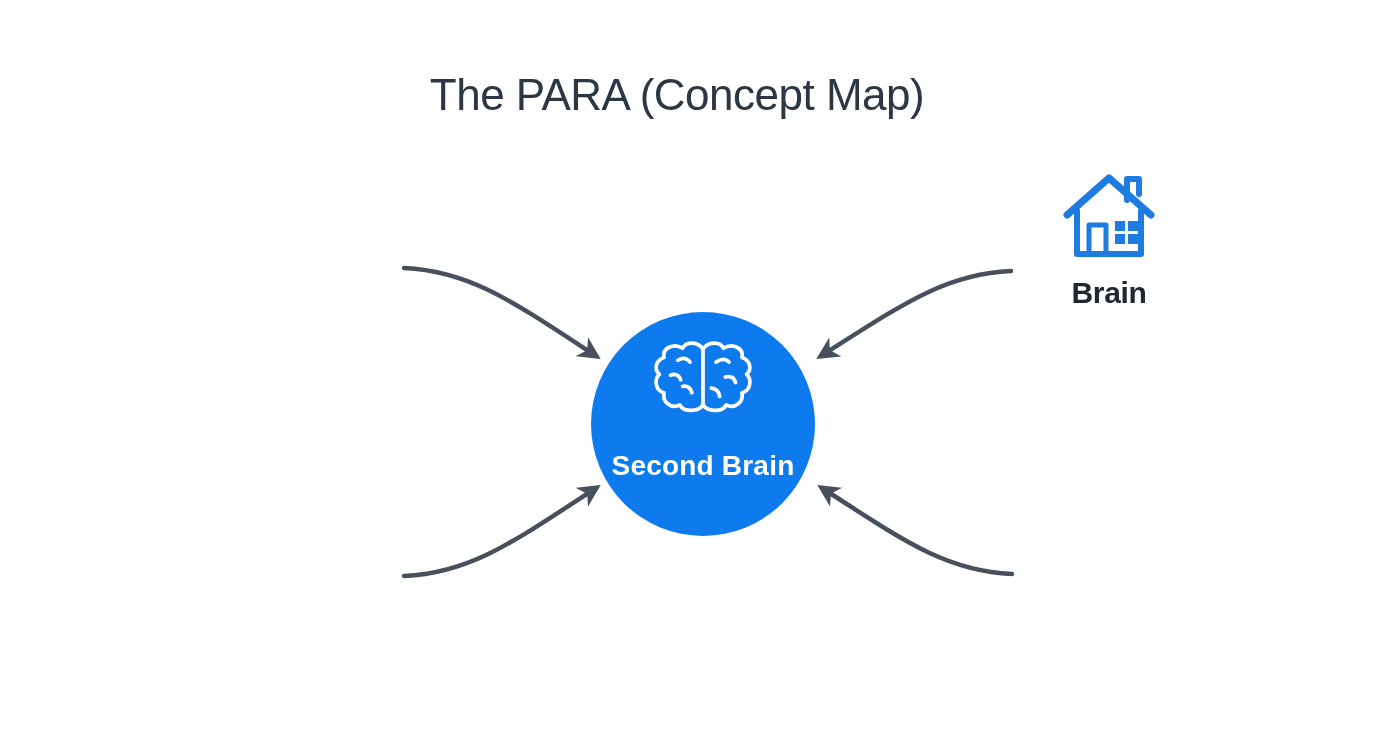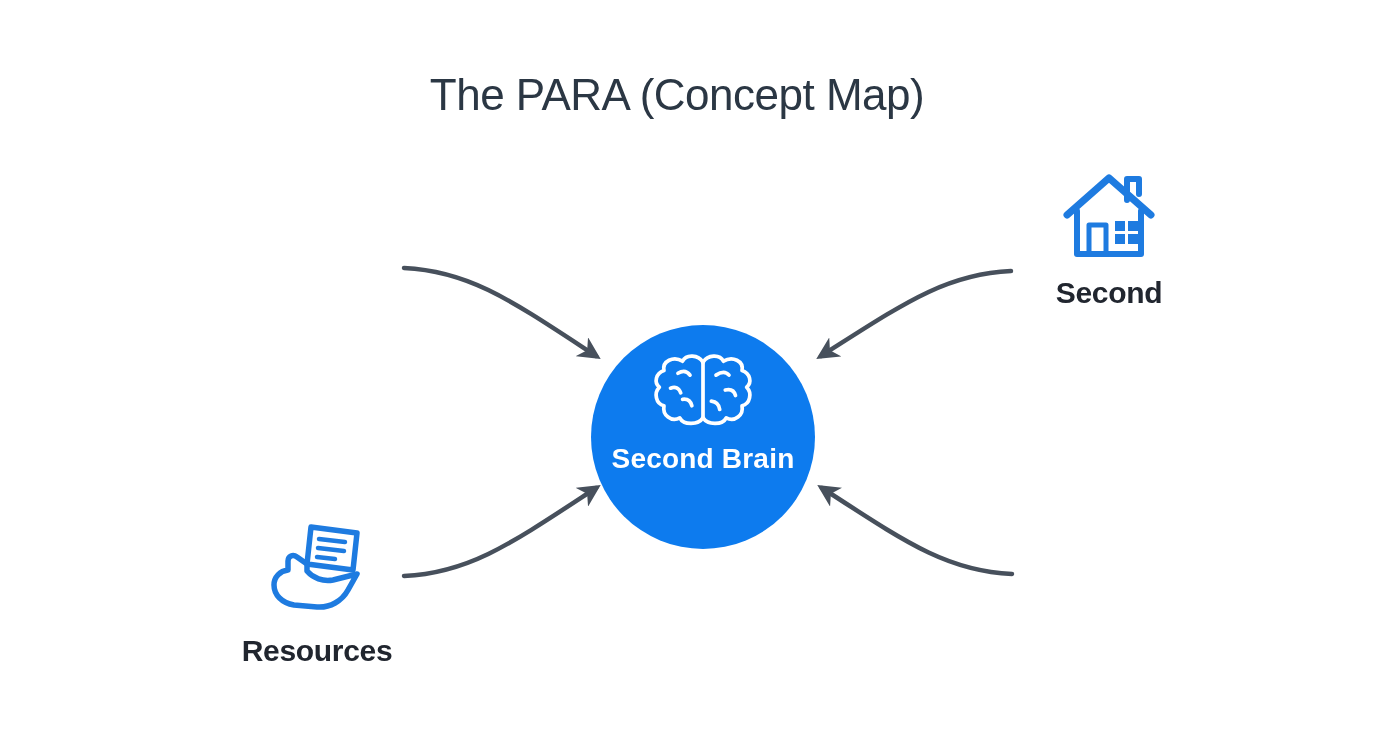--- a/index.html
+++ b/index.html
@@ -51,26 +51,27 @@
   .node-projects{left:226px;top:158px;}
   .node-projects .icon{margin-bottom:2px;}
   .node-areas{left:1024px;top:166px;}
   .node-areas .icon{margin-bottom:10px;}
   .node-resources{left:232px;top:520px;}
   .node-resources .icon{margin-bottom:14px;}
   .node-archive{left:1011px;top:494px;}
   .node-archive .icon{margin-bottom:8px;}
   .center-node{
     position:absolute;
-    left:591px;top:325px;
+    left:591px;top:312px;
     width:224px;height:224px;
     border-radius:50%;
     background:var(--center-circle);
     display:flex;flex-direction:column;align-items:center;
     padding-top:26px;
+    gap:20px;
   }
   .center-node .icon{line-height:0;margin-bottom:14px;}
   .center-label{
     font-size:28px;
     font-weight:700;
     letter-spacing:0.2px;
     color:var(--center-text);
     white-space:nowrap;
   }
   .arrows{
@@ -114,33 +115,23 @@
         <path class="icon-stroke" stroke-width="7" d="M8,49 L50,12 L92,49"></path>
         <rect x="30" y="59" width="17" height="29" fill="var(--node-blue-light)" class="icon-stroke" stroke-width="5"></rect>
         <g fill="var(--node-blue)">
           <rect x="56" y="55" width="10" height="10"></rect>
           <rect x="69" y="55" width="10" height="10"></rect>
           <rect x="56" y="68" width="10" height="10"></rect>
           <rect x="69" y="68" width="10" height="10"></rect>
         </g>
       </svg>
     </span>
-    <span class="label">Second</span>
+    <span class="label">Brain</span>
   </div>
 
-  <div class="node node-resources">
-    <span class="icon">
-      <svg width="100" height="100" viewBox="0 0 100 100">
-        <path class="icon-stroke" stroke-width="5.5" d="M44,7 L90,13 L86,50 L40,44 Z"></path>
-        <path class="icon-stroke" stroke-width="4.5" d="M52,19 L78,22 M51,28 L77,31 M50,37 L68,39"></path>
-        <path class="icon-stroke" stroke-width="5.5" d="M40,44 L30,37 C26,34 21,36 21,41 L21,50 C13,51 7,57 7,65 C7,75 15,83 27,85 L50,87 C63,88 75,81 81,70 L90,54 L66,60 C56,62 46,58 40,51 Z"></path>
-      </svg>
-    </span>
-    <span class="label">Resources</span>
-  </div>
 
 
   <div class="center-node">
     <span class="icon">
       <svg width="106" height="78" viewBox="0 0 110 84">
         <path class="brain-stroke" d="M55,12 L55,72"></path>
         <path class="brain-stroke" d="M55,12 C50,4 37,3 33,11 C23,5 11,11 13,21 C4,24 2,34 8,39 C2,45 4,57 13,59 C11,69 21,77 30,72 C34,80 50,80 55,72"></path>
         <path class="brain-stroke" d="M55,12 C60,4 73,3 77,11 C87,5 99,11 97,21 C106,24 108,34 102,39 C108,45 106,57 97,59 C99,69 89,77 80,72 C76,80 60,80 55,72"></path>
         <path class="brain-stroke" d="M28,24 q8,-5 13,2"></path>
         <path class="brain-stroke" d="M20,40 q8,-3 11,5"></path>

